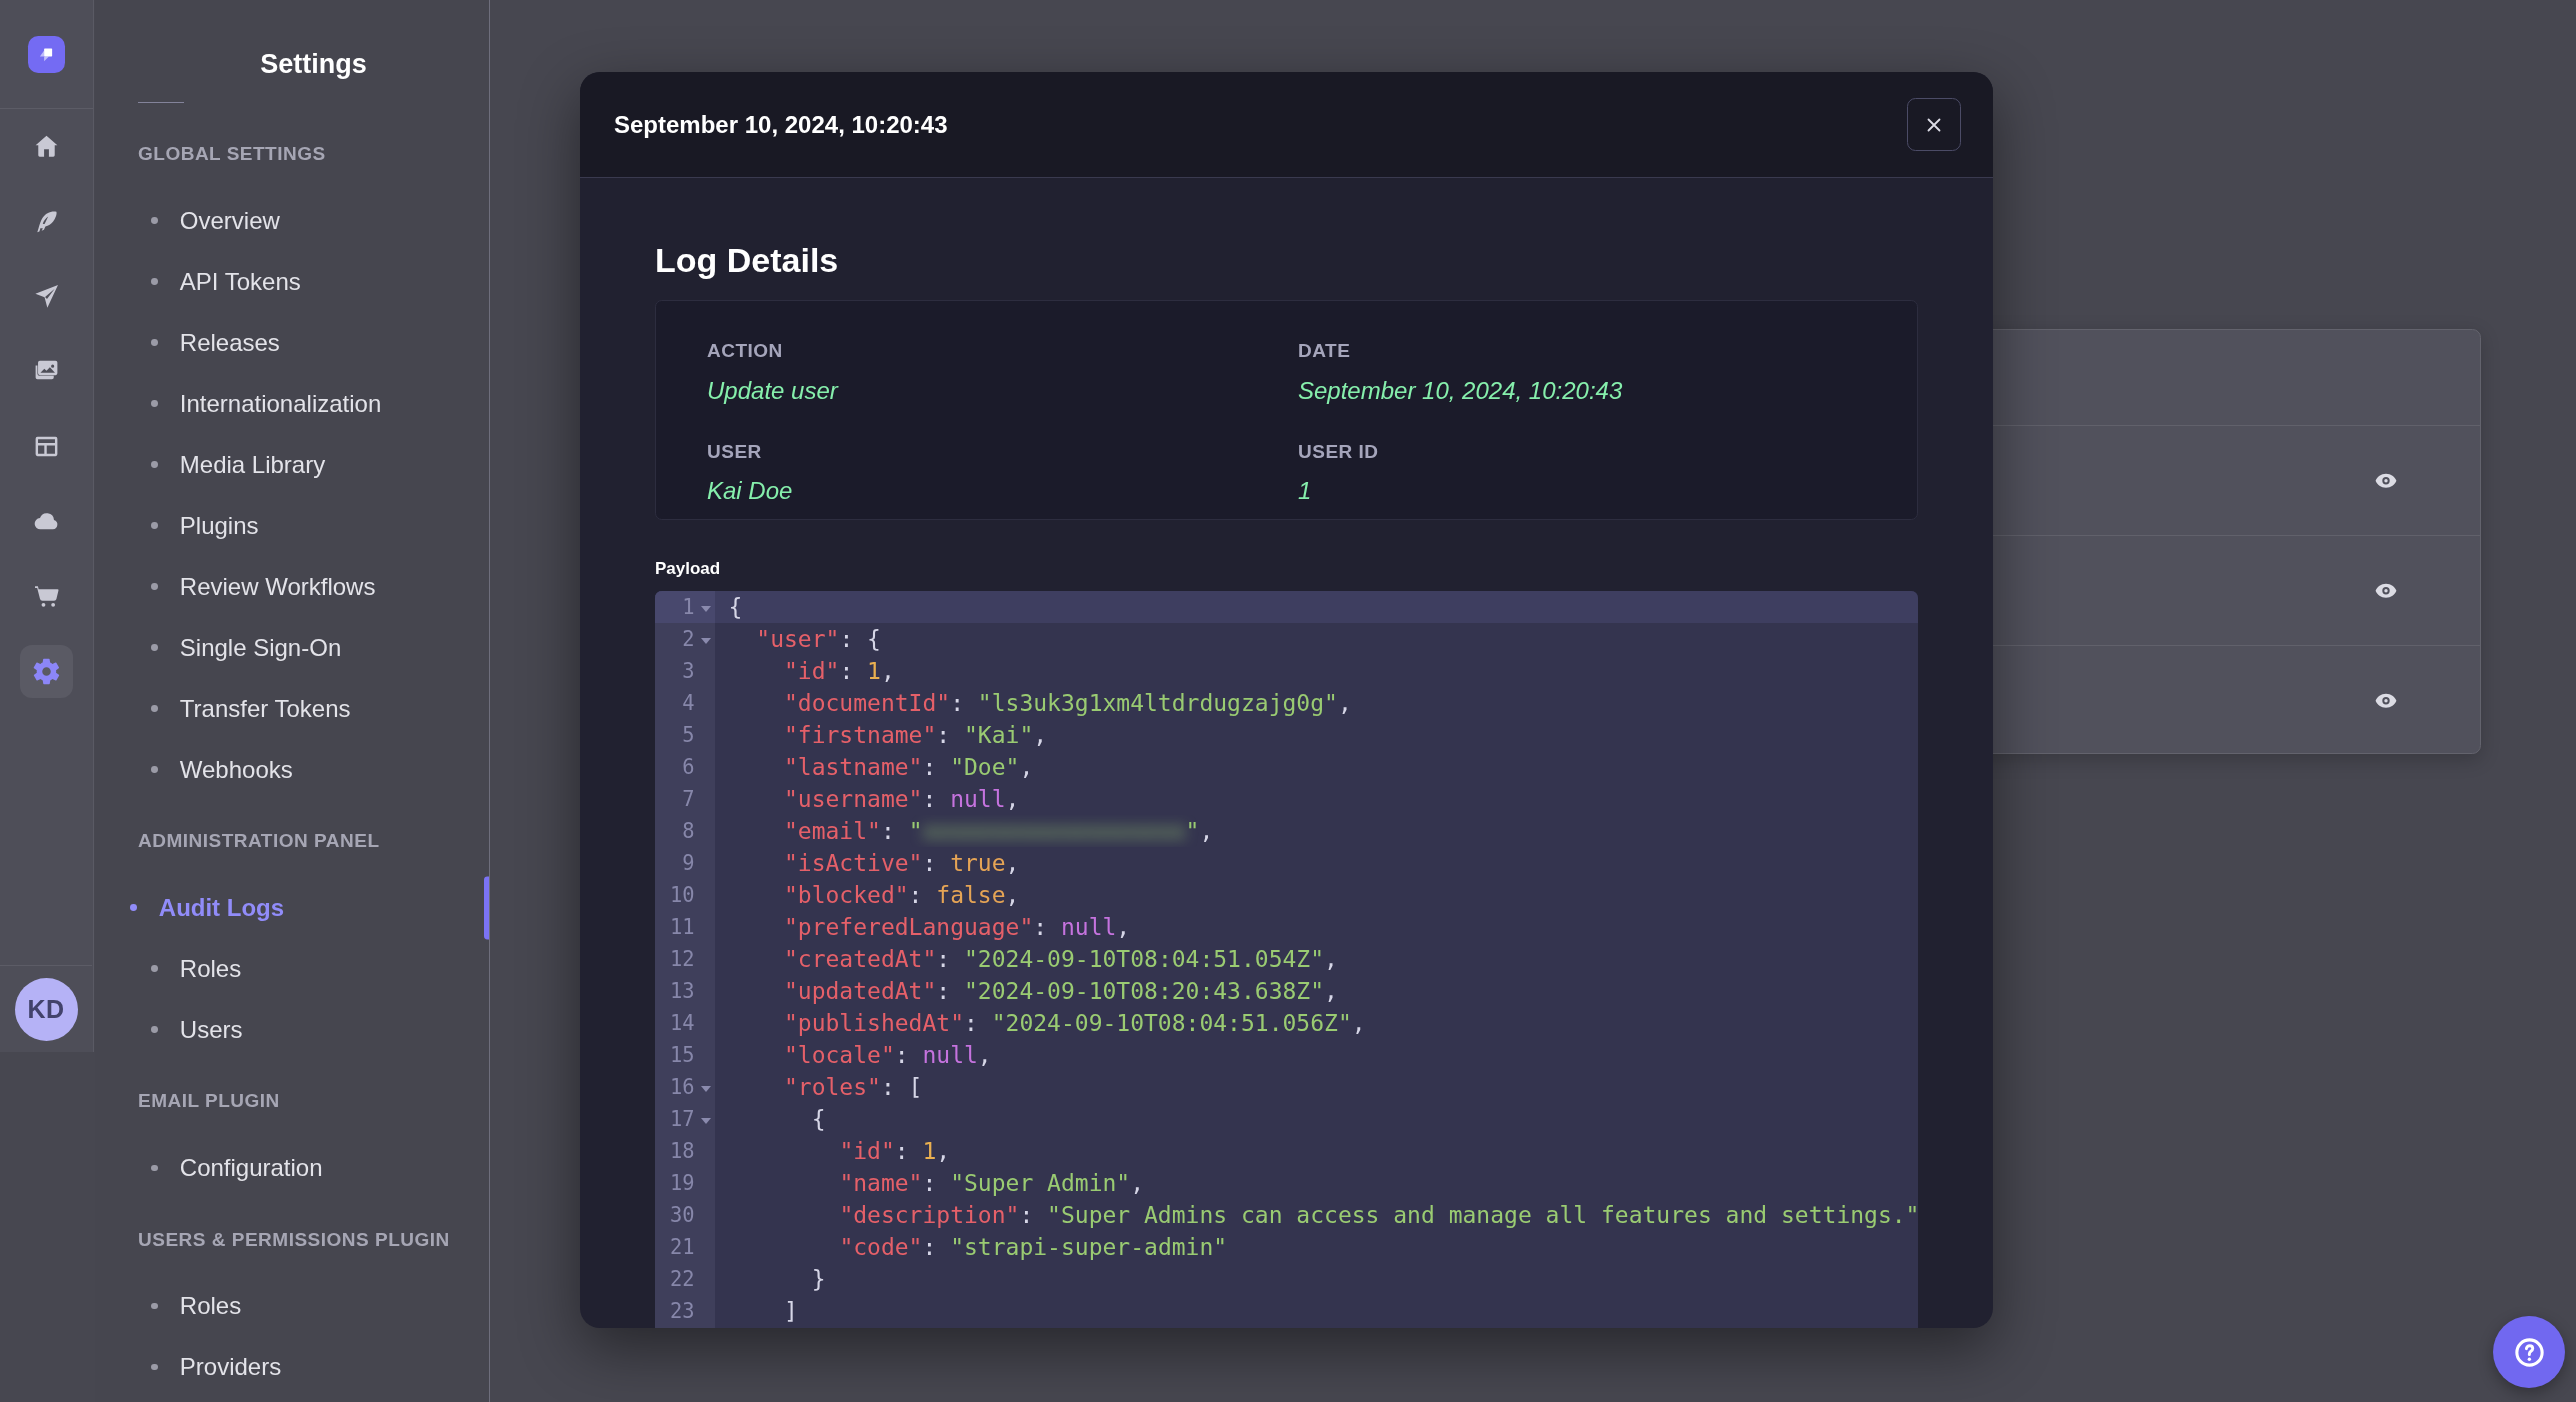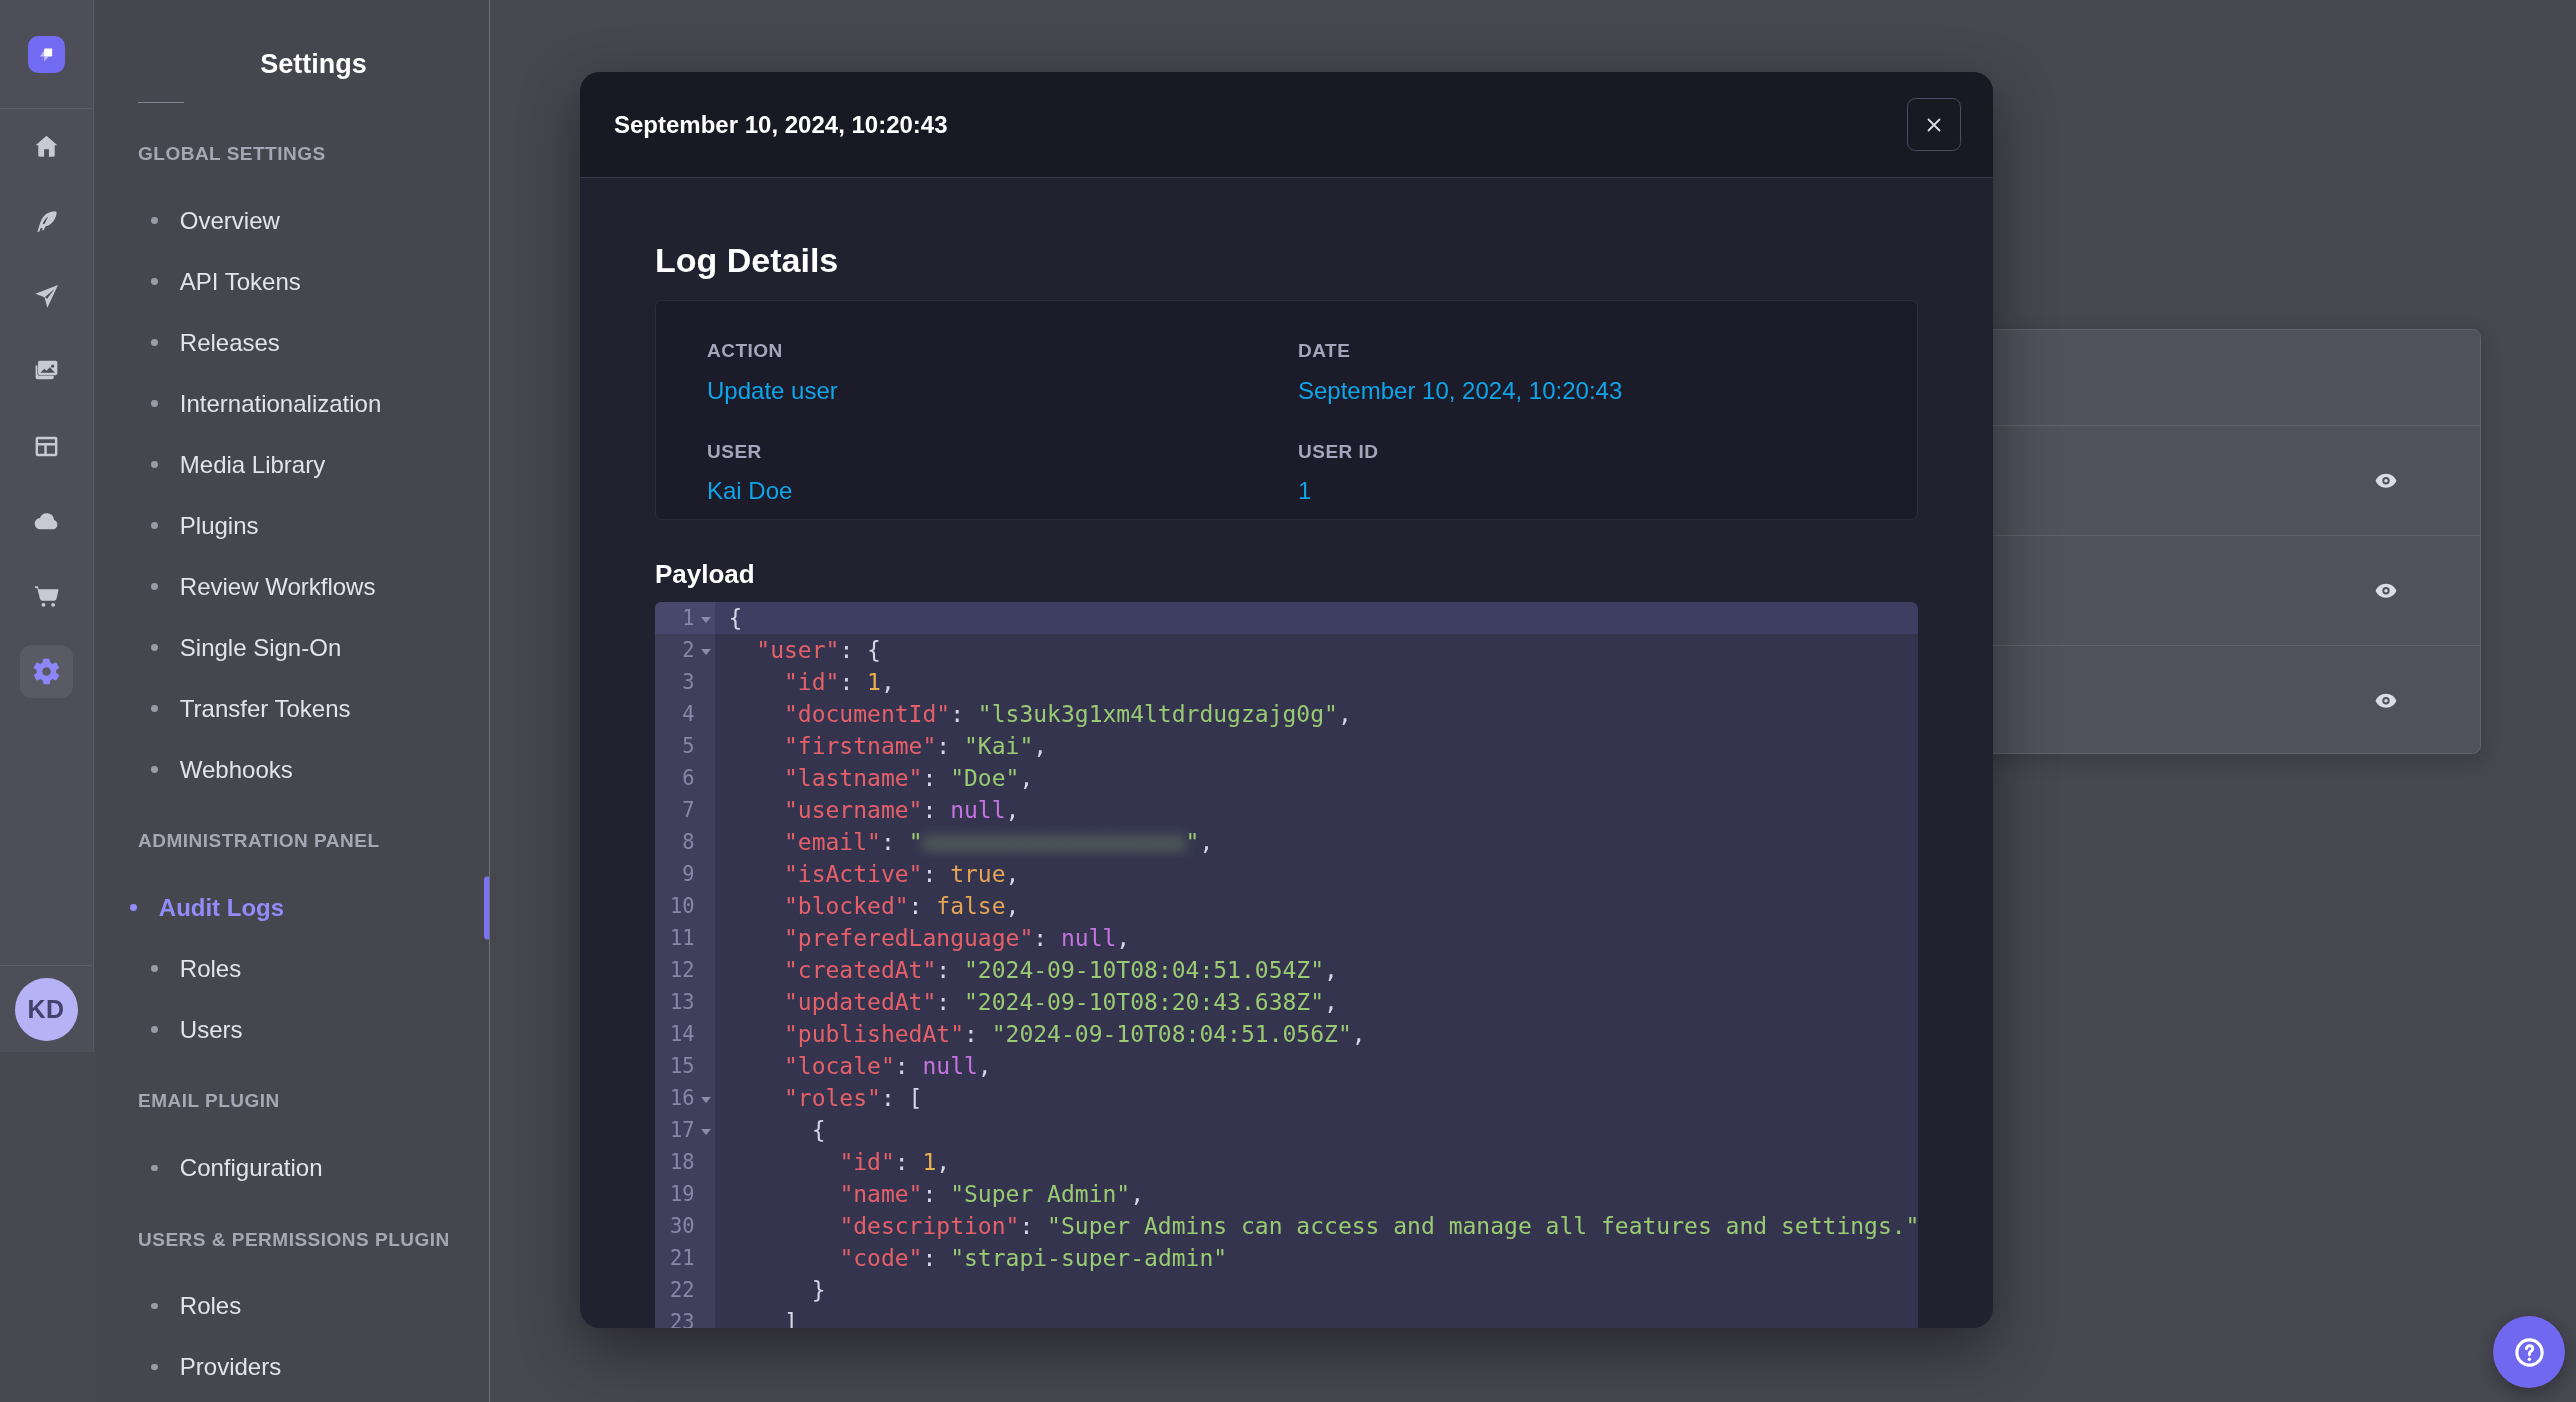--- a/index.html
+++ b/index.html
@@ -56,22 +56,22 @@
                 display:flex;align-items:center;padding:0 32px 0 34px;box-sizing:border-box;}
   .modal-header h2{margin:0;font-size:24px;font-weight:700;color:#ffffff;}
   .close-btn{margin-left:auto;width:54px;height:53px;border-radius:8.5px;background:transparent;
              border:0.9px solid #4b4b66;display:flex;align-items:center;justify-content:center;cursor:pointer;color:#dcdce6;}
   .close-btn svg{width:22px;height:22px;}
   .modal-body{padding:0 75px;}
   .modal-body h3{margin:0;padding-top:63px;font-size:34px;font-weight:700;color:#ffffff;}
   .details-card{margin-top:20.4px;height:220px;background:#1b1b2a;border:0.9px solid #2d2d3f;border-radius:6.8px;
                 box-sizing:border-box;padding:39px 0 0 51px;display:grid;grid-template-columns:591px 1fr;}
   .d-label{font-size:19px;font-weight:700;color:#a5a5bb;letter-spacing:0.5px;margin-bottom:14.5px;}
-  .d-value{font-size:24px;color:#0ea5e9;margin-bottom:36px;}
-  .payload-label{margin-top:39px;font-size:26px;font-weight:700;color:#ffffff;}
+  .d-value{font-size:24px;color:#86efac;margin-bottom:36px;font-style:italic;}
+  .payload-label{margin-top:39px;font-size:17px;font-weight:700;color:#ffffff;}
   .code-block{position:relative;margin-top:12px;height:755px;background:#34344f;border-radius:6.8px;overflow:hidden;}
   .code-block::before{content:'';position:absolute;left:0;top:0;width:60px;height:100%;background:#3f3f5b;}
   .cl{position:relative;display:flex;height:32px;align-items:center;}
   .cl.active{background:#3e3e60;}
   .cl.active .gut{background:#48486d;}
   .gut{width:60px;flex:none;align-self:stretch;position:relative;display:flex;align-items:center;justify-content:flex-end;
        padding-right:20.4px;box-sizing:border-box;font-family:"DejaVu Sans Mono",monospace;font-size:20.4px;color:#8787aa;}
   .fold{position:absolute;right:4.3px;top:50%;margin-top:-1.7px;width:0;height:0;
         border-left:5.1px solid transparent;border-right:5.1px solid transparent;border-top:6px solid #8a8aad;}
   .lc{flex:1;overflow:hidden;white-space:pre;padding-left:13.6px;

